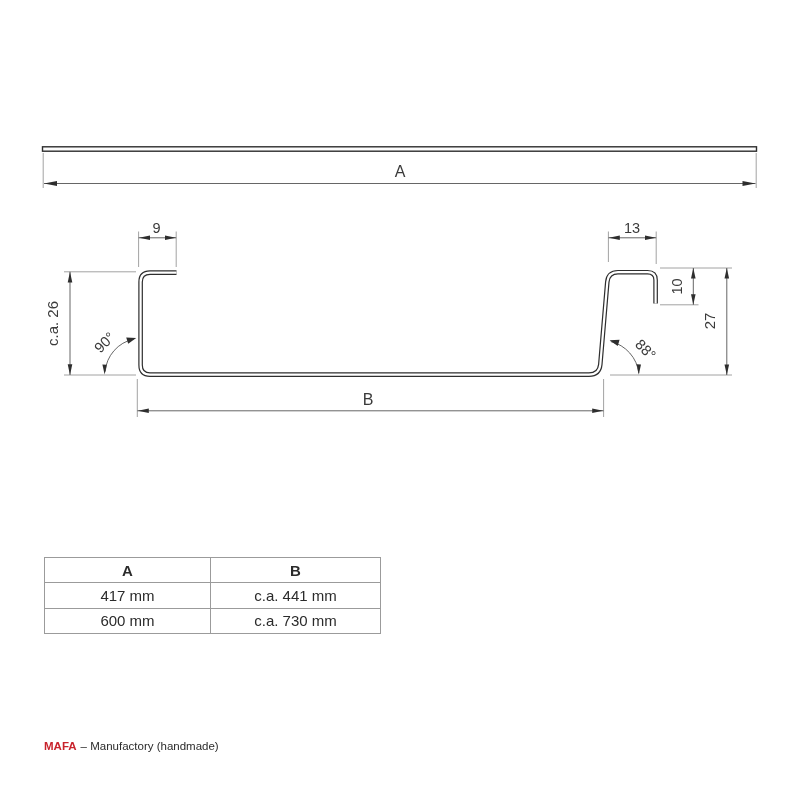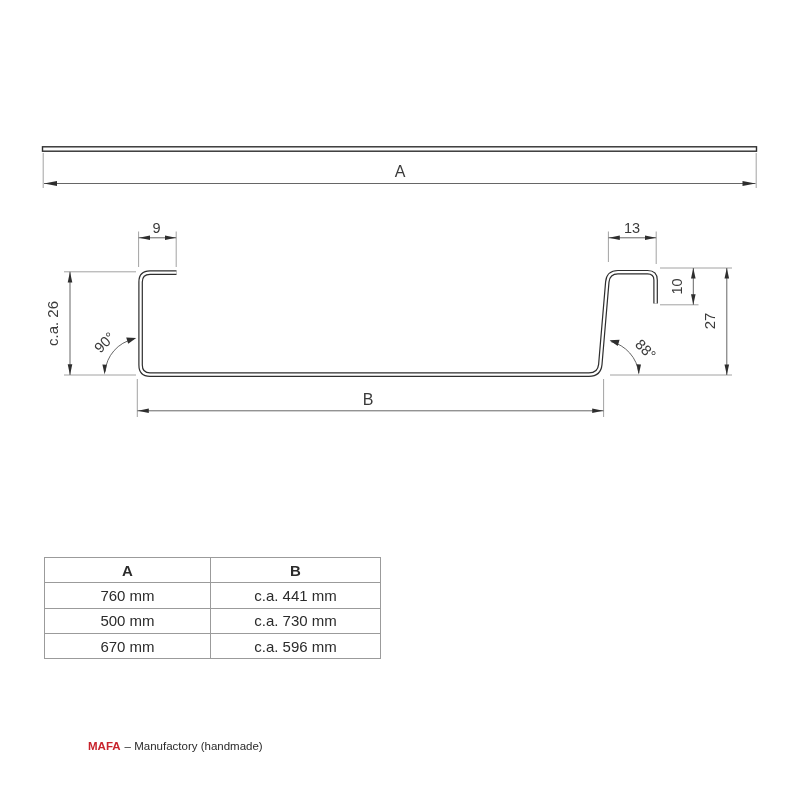--- a/index.html
+++ b/index.html
@@ -11,21 +11,21 @@
   
   #size-table{position:absolute;left:44px;top:557px;width:337px;border-collapse:collapse;
               table-layout:fixed;}
   #size-table td,#size-table th{border:1px solid #9b9b9b;height:24.3px;padding:0;
               text-align:center;vertical-align:middle;font-size:15px;color:#2b2b2b;
               font-weight:normal;}
   #size-table th{font-weight:bold;}
   #size-table col.col-a{width:166px;}
   sup.mafa{color:#c8232c;font-weight:bold;font-size:8px;vertical-align:super;
            position:relative;top:-2px;margin-left:4px;letter-spacing:0.3px;}
-  #footer-note{position:absolute;left:44px;top:740px;font-size:11.5px;color:#2b2b2b;margin-left:44px;}
+  #footer-note{position:absolute;left:44px;top:740px;font-size:11.5px;color:#2b2b2b;}
   #footer-note .brand{color:#c8232c;font-weight:bold;margin-right:4px;}
 </style>
 </head>
 <body>
 
 <div id="canvas">
 
   <svg width="800" height="555" viewBox="0 0 800 555">
 
     <g>
@@ -127,30 +127,26 @@
     <colgroup>
         <col class="col-a">
         <col>
       </colgroup>
     <tbody>
         <tr>
       <th>A</th>
       <th>B</th>
     </tr>
     <tr>
-      <td>760 mm</td>
+      <td>417 mm</td>
       <td>c.a. 441 mm</td>
     </tr>
     <tr>
-      <td>500 mm</td>
+      <td>600 mm</td>
       <td>c.a. 730 mm</td>
-    </tr>
-    <tr>
-      <td>670 mm</td>
-      <td>c.a. 596 mm</td>
     </tr>
   </tbody>
     </table>
 
   
   <div id="footer-note">
     <span class="brand">MAFA</span><span>– Manufactory (handmade)</span>
   </div>
 
 </div>

